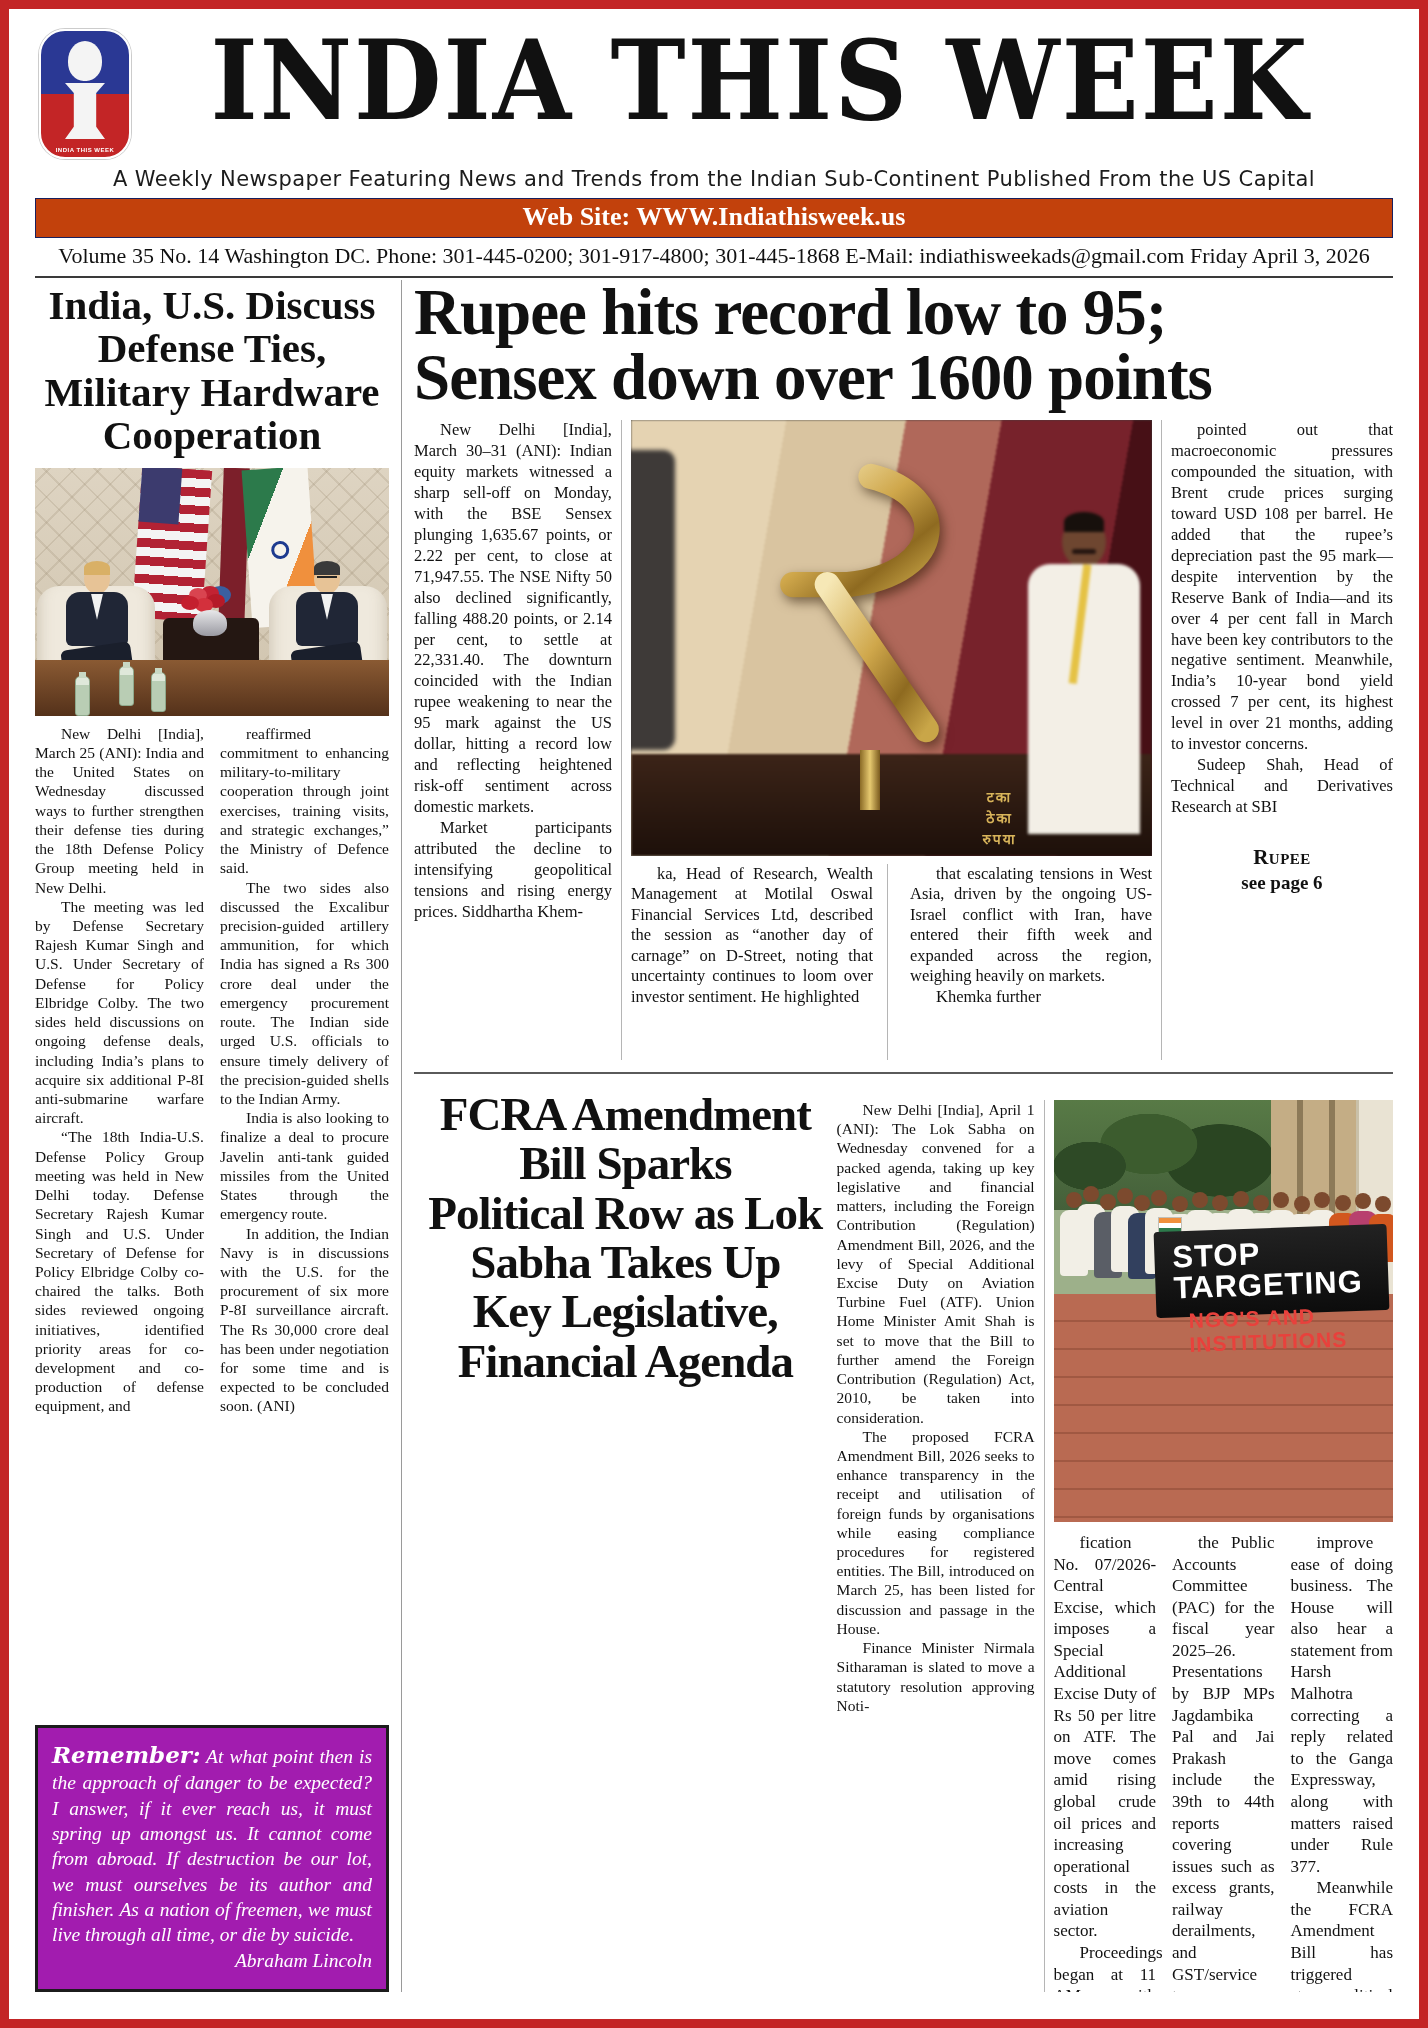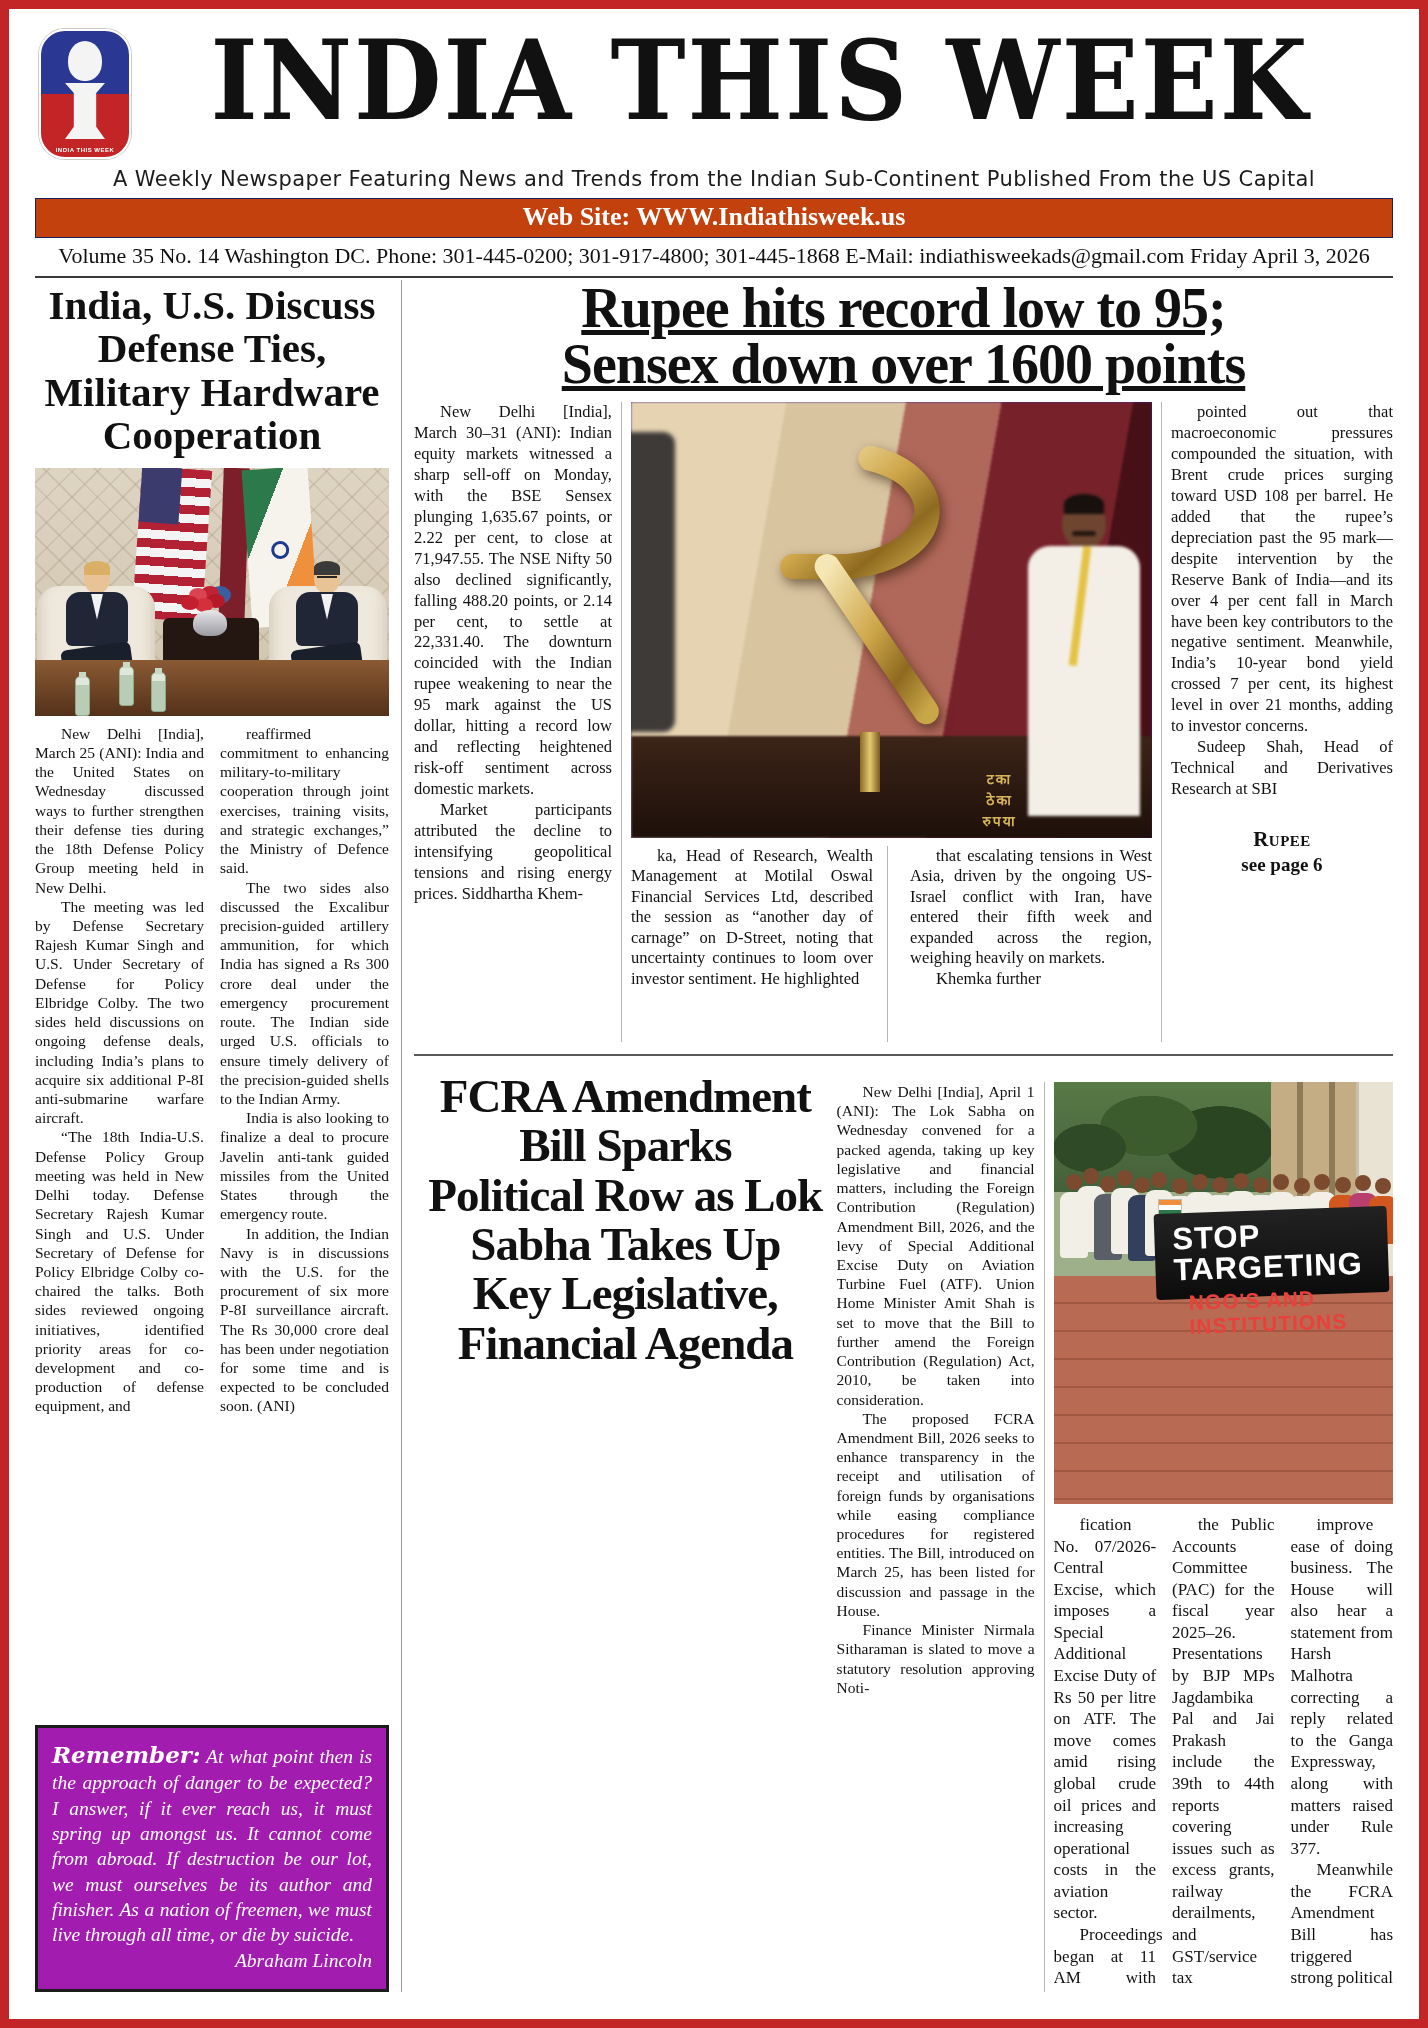--- a/index.html
+++ b/index.html
@@ -27,21 +27,21 @@
   .info-line{text-align:center;font-size:22px;padding:5px 0 7px;border-bottom:2px solid #3a3a3a;}
   
   .main{display:flex;height:1712px;margin-top:2px;}
   .left-col{width:354px;flex:none;padding-right:12px;border-right:1px solid #9a9a9a;
         display:flex;flex-direction:column;}
   .right-col{flex:1;padding-left:12px;display:flex;flex-direction:column;min-width:0;}
   h1,h2,h3{margin:0;font-weight:bold;}
   .def-headline{font-size:41px;line-height:1.06;text-align:center;margin:4px 0 10px;}
   .body-text p{margin:0;text-indent:26px;text-align:justify;}
   
-  .photo{position:relative;overflow:hidden;background:#4c1d95;}
+  .photo{position:relative;overflow:hidden;background:#404040;}
   .def-photo{height:248px;margin-bottom:8px;}
   .wallpaper{position:absolute;inset:0;
      background:
       repeating-linear-gradient(45deg,rgba(160,145,120,.25) 0 2px,transparent 2px 18px),
       repeating-linear-gradient(-45deg,rgba(160,145,120,.25) 0 2px,transparent 2px 18px),
       linear-gradient(180deg,#ded4c2,#cfc3ad);}
   .us-flag{position:absolute;left:102px;top:0;width:70px;height:152px;transform:rotate(4deg);
      background:repeating-linear-gradient(180deg,#b22234 0 9px,#f4f4f4 9px 18px);}
   .us-flag:before{content:"";position:absolute;left:0;top:0;width:40px;height:56px;background:#3c3b6e;}
   .maroon-drape{position:absolute;left:186px;top:0;width:26px;height:160px;background:#7c1f2a;transform:rotate(2deg);}
@@ -67,21 +67,21 @@
   .flowers{position:absolute;left:146px;top:128px;width:18px;height:14px;border-radius:50%;background:#c41f2e;
      box-shadow:14px 2px 0 #d3303c,26px -2px 0 #b51a28,8px -8px 0 #d94450,20px -10px 0 #c22233,30px -8px 0 2px #3a5fa0;}
   .vase{position:absolute;left:158px;top:142px;width:34px;height:26px;border-radius:50% 50% 40% 40%;
      background:linear-gradient(180deg,#e8e8ea,#9a9aa2);}
   .wood{position:absolute;left:0;right:0;bottom:0;height:56px;
      background:linear-gradient(180deg,#8a5a33,#54311a);}
   .bottle{position:absolute;width:13px;height:38px;border-radius:5px 5px 3px 3px;
      background:linear-gradient(180deg,#dfe8da 0 20%,#b9cdb4 20% 100%);border:1px solid #8fa98c;}
   .bottle:before{content:"";display:block;width:7px;height:6px;margin:-5px auto 0;background:#c8d8c4;}
   
-  .rupee-head{font-size:56px;line-height:1.0;text-align:center;letter-spacing:-1px;text-decoration:underline;}
+  .rupee-head{font-size:65px;line-height:1.0;text-align:left;letter-spacing:-1px;}
   .rupee-grid{display:flex;margin-top:10px;height:640px;}
   .r-colA{width:198px;flex:none;padding-right:9px;border-right:1px solid #b5b5b5;overflow:hidden;}
   .r-mid{flex:1;min-width:0;display:flex;flex-direction:column;padding:0 9px;}
   .rupee-photo{height:436px;flex:none;}
   .rupee-bg{position:absolute;inset:0;filter:blur(1.2px);
      background:linear-gradient(100deg,#e5d3b2 0 26%,#d9c4a0 26% 46%,#b0685a 46% 62%,#77222b 62% 84%,#471016 84% 100%);}
   .rupee-dark-bottom{position:absolute;left:0;right:0;bottom:0;height:102px;filter:blur(.8px);
      background:linear-gradient(180deg,#3c2418,#1d100a);}
   .r-person-dark{position:absolute;left:-14px;top:30px;width:58px;height:300px;background:#3e3a38;filter:blur(2px);border-radius:12px;}
   .r-person{position:absolute;right:8px;top:96px;width:120px;height:330px;filter:blur(1.6px);}

